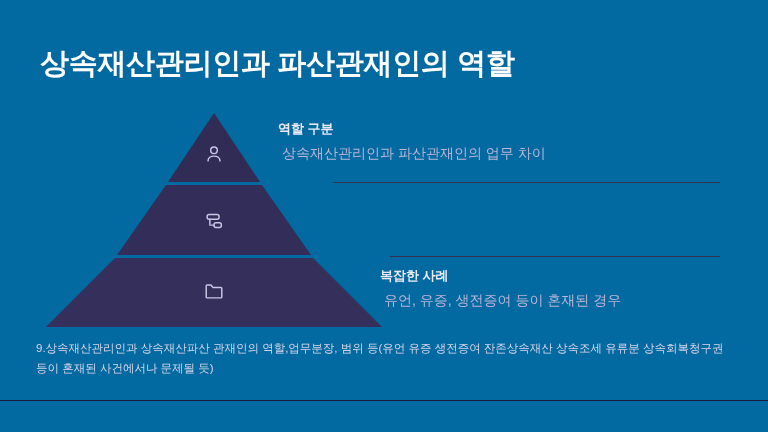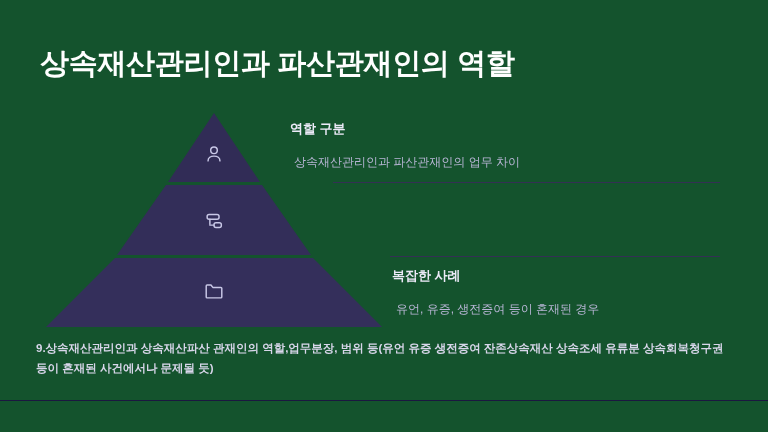--- a/index.html
+++ b/index.html
@@ -11,21 +11,21 @@
     height: 432px;
     background: #120f2e;
     font-family: "Liberation Sans", "DejaVu Sans", sans-serif;
     overflow: hidden;
     position: relative;
   }
 
   .slide {
     position: absolute;
     inset: 0;
-    background: #14532d;
+    background: #0369a1;
   }
 
   
   .title {
     position: absolute;
     left: 40px;
     top: 44px;
     font-size: 29px;
     font-weight: 700;
     color: #ffffff;
@@ -63,28 +63,28 @@
   .icon-3 { left: 201px; top: 278px; }
 
   
   .tier-text {
     position: absolute;
   }
   .tier-title {
     font-size: 13px;
     font-weight: 700;
     color: #eceaf8;
-    margin: 0 0 7px 12px;
+    margin: 0 0 7px 0;
     white-space: nowrap;
   }
   .tier-sub {
-    font-size: 12px;
+    font-size: 14px;
     font-weight: 400;
     color: #b9b6d6;
-    margin: 16px;
+    margin: 4px;
     white-space: nowrap;
   }
   .text-1 { left: 278px; top: 120px; }
   .text-2 { left: 335px; top: 197px; }
   .text-3 { left: 380px; top: 267px; }
 
   
   .divider {
     position: absolute;
     height: 1px;
@@ -95,21 +95,21 @@
 
   
   .footer {
     position: absolute;
     left: 36px;
     top: 338px;
     width: 700px;
     font-size: 11.5px;
     line-height: 1.75;
     color: #d8d6ea;
-    font-weight: 700;
+    font-weight: 400;
   }
 
   .footer-rule {
     position: absolute;
     left: 0;
     top: 400px;
     width: 768px;
     height: 1px;
     background: #1b1740;
   }

